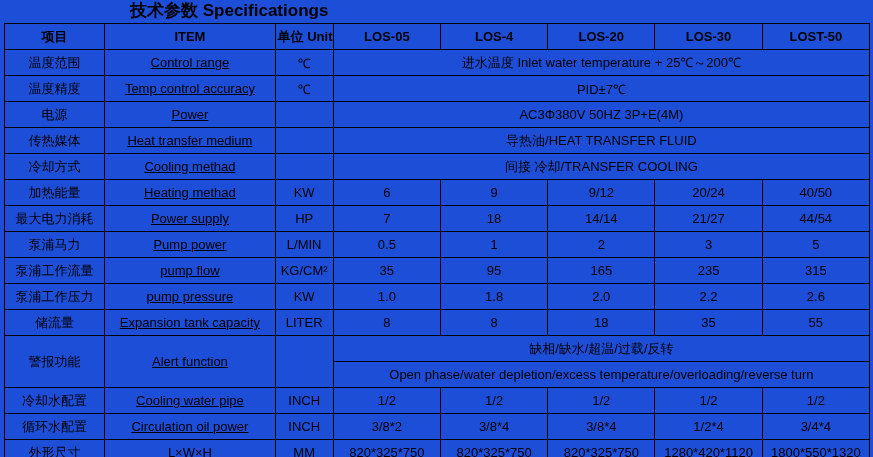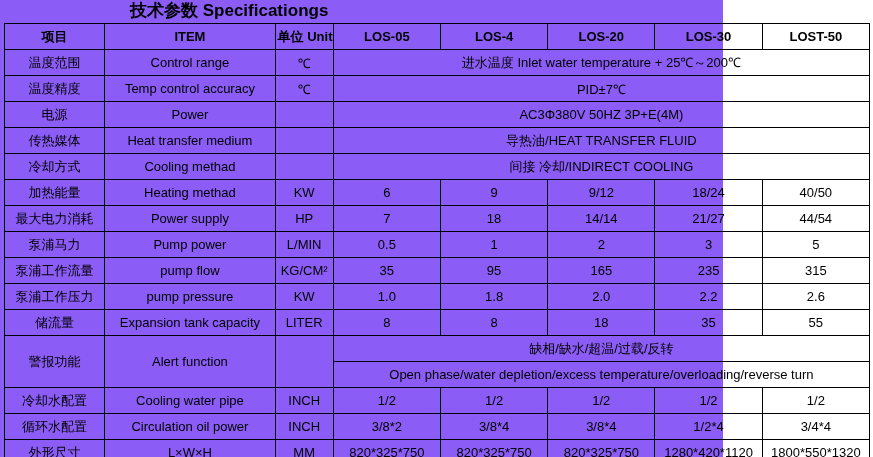--- a/index.html
+++ b/index.html
@@ -9,23 +9,23 @@
   }
   body {
     width: 873px;
     height: 457px;
     font-family: "Liberation Sans", sans-serif;
     color: #000000;
     overflow: hidden;
   }
   #page {
     position: relative;
-    width: 723px;
+    width: 873px;
     height: 457px;
-    background: #8b5cf6;
+    background: #1d4ed8;
   }
   #title {
     font-size: 17px;
     font-weight: bold;
     padding: 2px 0 3px 130px;
     line-height: 18px;
     white-space: nowrap;
   }
   table.spec {
     border-collapse: collapse;
@@ -44,20 +44,21 @@
     white-space: nowrap;
   }
   td.cn {
     font-size: 14px;
   }
   td.head {
     font-weight: bold;
   }
   td.item-en {
     font-size: 13.5px;
+    text-decoration: underline;
   }
   .col0 { width: 100px; }
   .col1 { width: 170px; }
   .col2 { width: 58px; }
   .colm { width: 107px; }
   .alert-line {
     line-height: 15px;
   }
 </style>
 </head>
@@ -115,31 +116,31 @@
         <td class="cn">传热媒体</td>
         <td class="item-en">Heat transfer medium</td>
         <td></td>
         <td colspan="5">导热油/HEAT TRANSFER FLUID</td>
       </tr>
 
       <tr>
         <td class="cn">冷却方式</td>
         <td class="item-en">Cooling methad</td>
         <td></td>
-        <td colspan="5">间接 冷却/INDIRECT COOLING</td>
+        <td colspan="5">间接 冷却/TRANSFER COOLING</td>
       </tr>
 
       <tr>
         <td class="cn">加热能量</td>
         <td class="item-en">Heating methad</td>
         <td>KW</td>
         <td>6</td>
         <td>9</td>
         <td>9/12</td>
-        <td>18/24</td>
+        <td>20/24</td>
         <td>40/50</td>
       </tr>
 
       <tr>
         <td class="cn">最大电力消耗</td>
         <td class="item-en">Power supply</td>
         <td>HP</td>
         <td>7</td>
         <td>18</td>
         <td>14/14</td>

